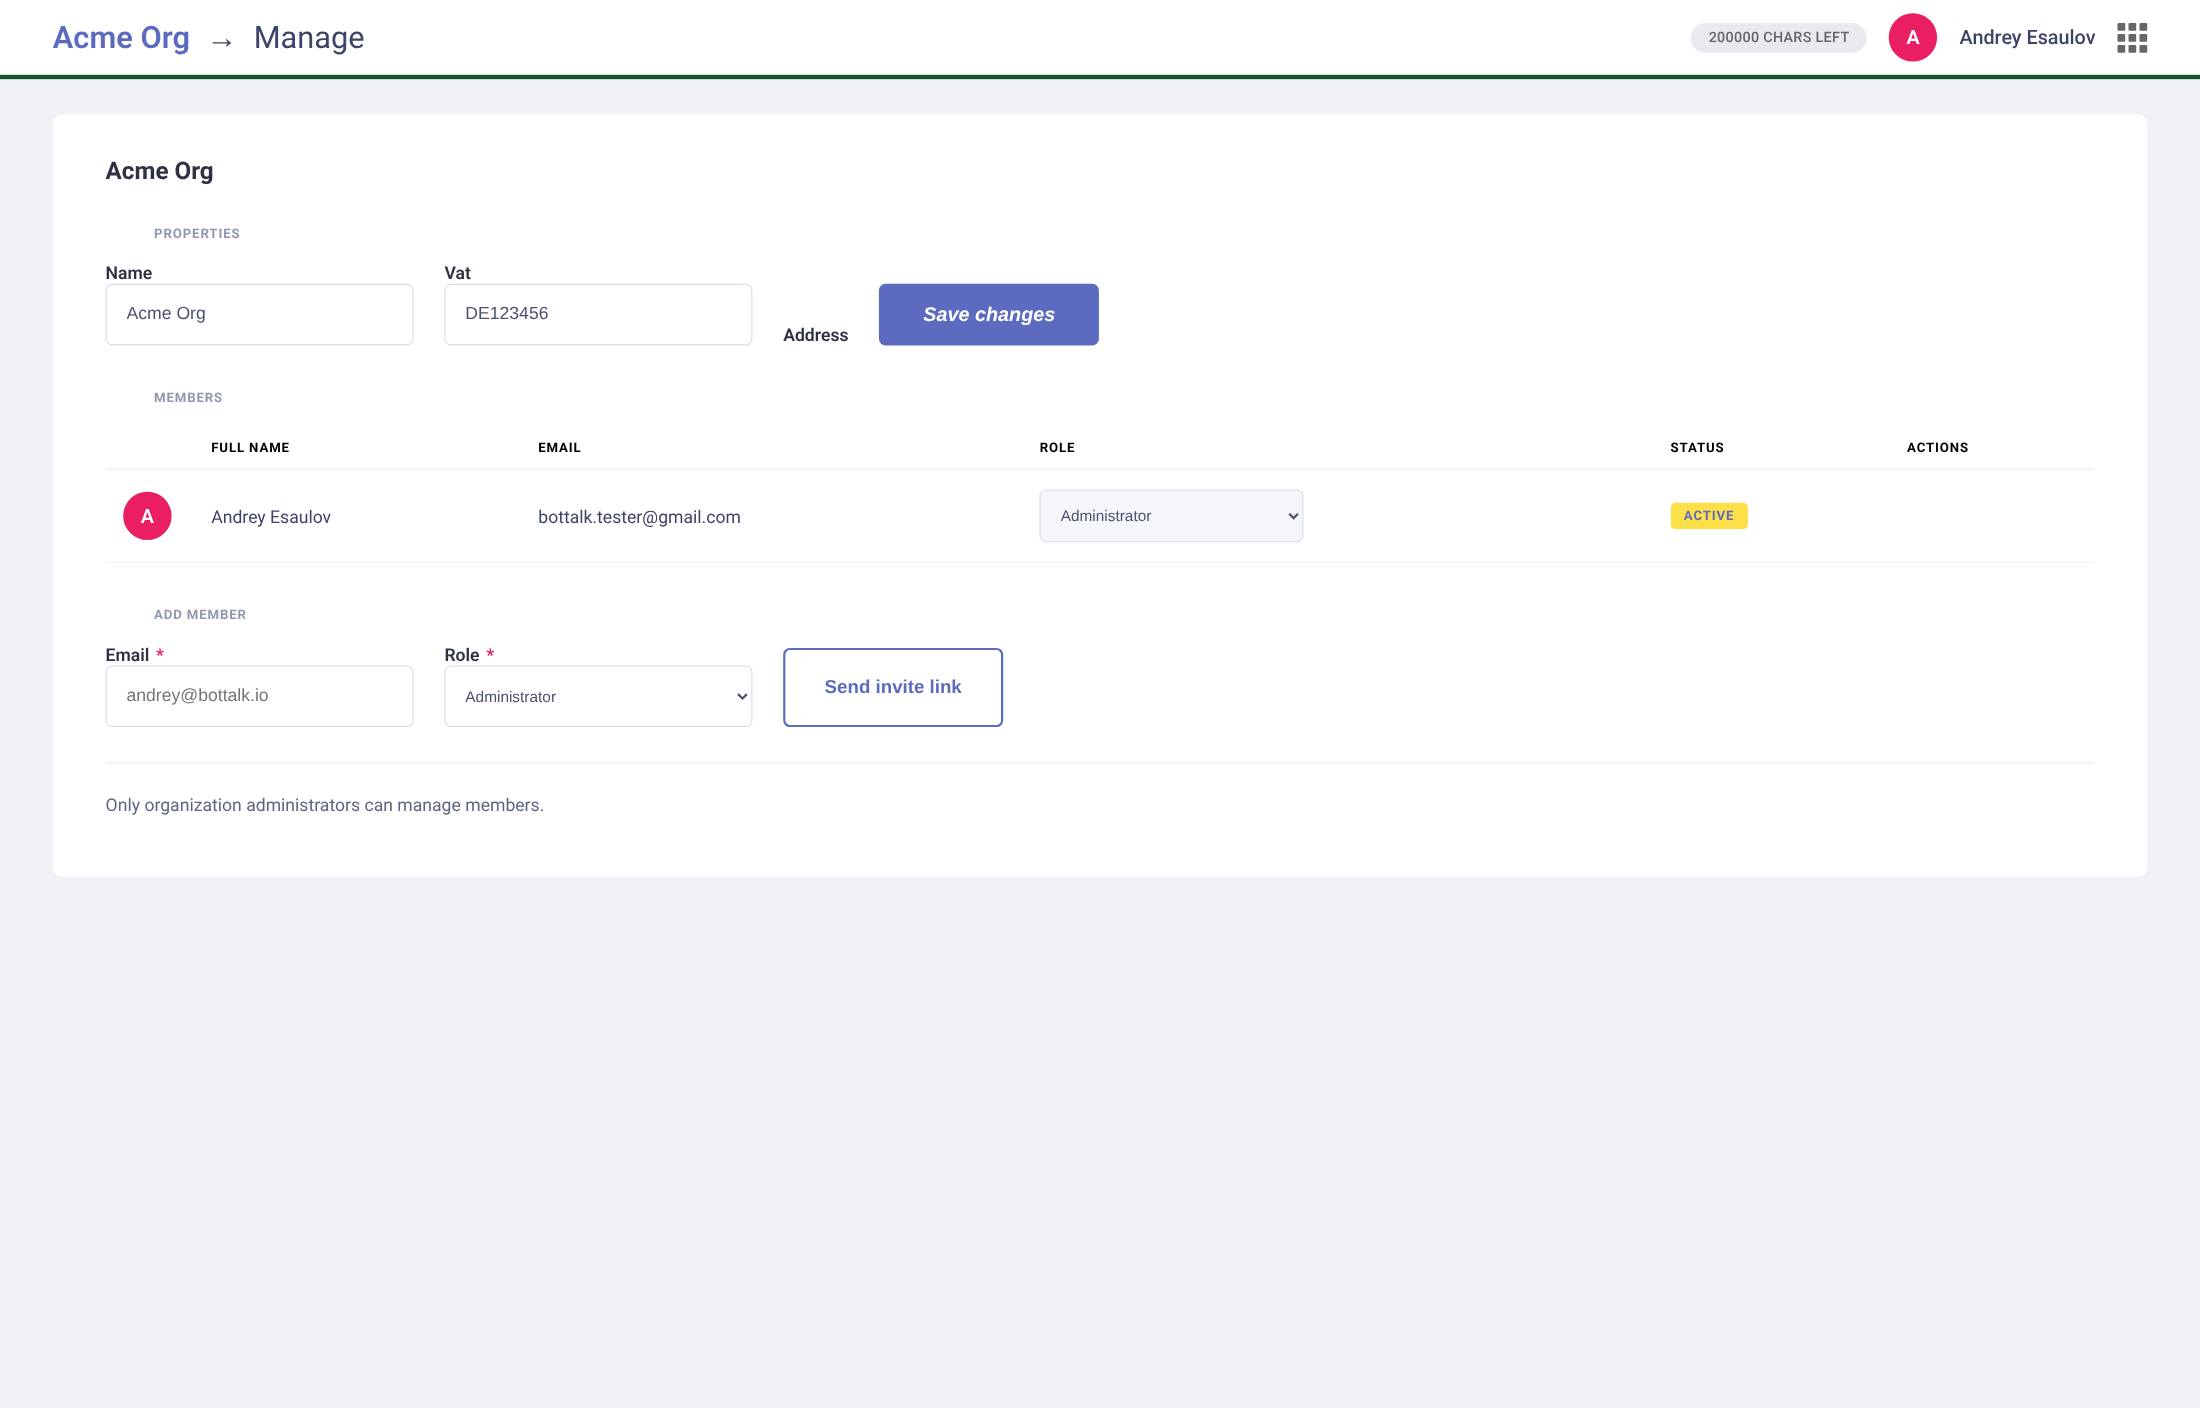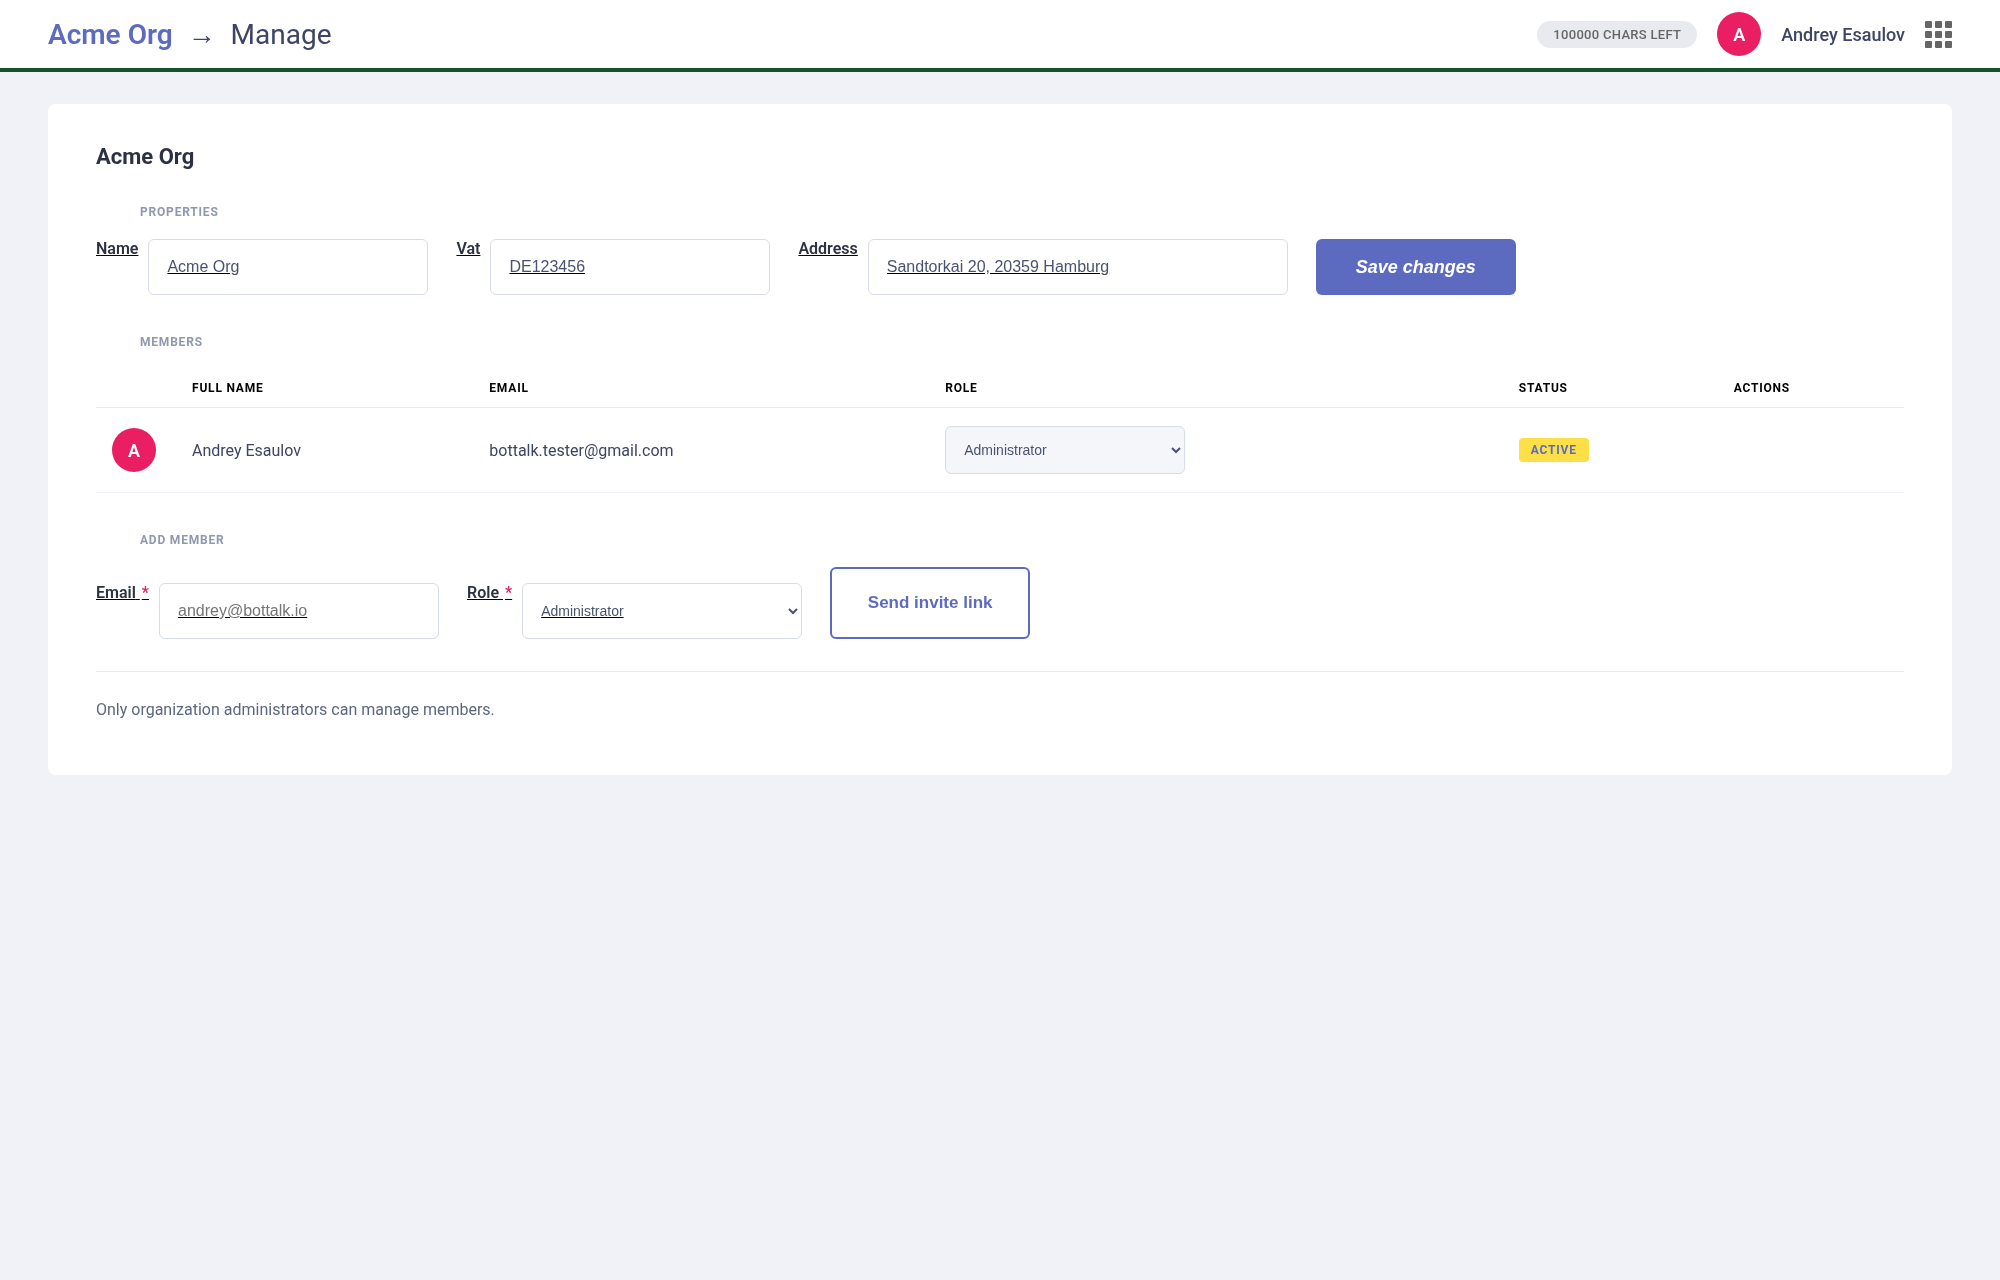--- a/index.html
+++ b/index.html
@@ -120,22 +120,22 @@
     }
 
     .properties-row {
       display: flex;
       align-items: flex-end;
       gap: 28px;
     }
 
     .field-group {
       display: flex;
-      gap: 10px;
-      text-decoration: underline;
+      flex-direction: column;
+      gap: 0;
     }
 
     .field-label {
       font-size: 16px;
       font-weight: 600;
       color: #2d3142;
     }
 
     .field-input {
       height: 56px;
@@ -294,21 +294,21 @@
 </head>
 <body>
 
 <header class="header">
   <div class="header-title">
     <span style="color:#5c6bc0;font-weight:600;cursor:pointer;">Acme Org</span>
     <span style="color:#3d4466;margin:0 8px;">→</span>
     <span style="color:#3d4466;">Manage</span>
   </div>
   <div class="header-right">
-    <div class="chars-badge">100000 CHARS LEFT</div>
+    <div class="chars-badge">200000 CHARS LEFT</div>
     <div class="user-avatar">A</div>
     <span class="user-name">Andrey Esaulov</span>
     <div class="grid-icon">
       <span></span>
         <span></span>
         <span></span>
       <span></span>
         <span></span>
         <span></span>
       <span></span>
@@ -331,21 +331,20 @@
           <input class="field-input field-name" type="text" value="Acme Org" style="">
         </div>
 
         <div class="field-group">
           <label class="field-label">Vat</label>
           <input class="field-input field-vat" type="text" value="DE123456" style="">
         </div>
 
         <div class="field-group">
           <label class="field-label">Address</label>
-          <input class="field-input field-address" type="text" value="Sandtorkai 20, 20359 Hamburg" style="">
         </div>
 
         <button class="save-btn">Save changes</button>
       </div>
     </section>
 
     <section class="members-section">
       <div class="section-label">MEMBERS</div>
       <table class="members-table">
         <thead>

